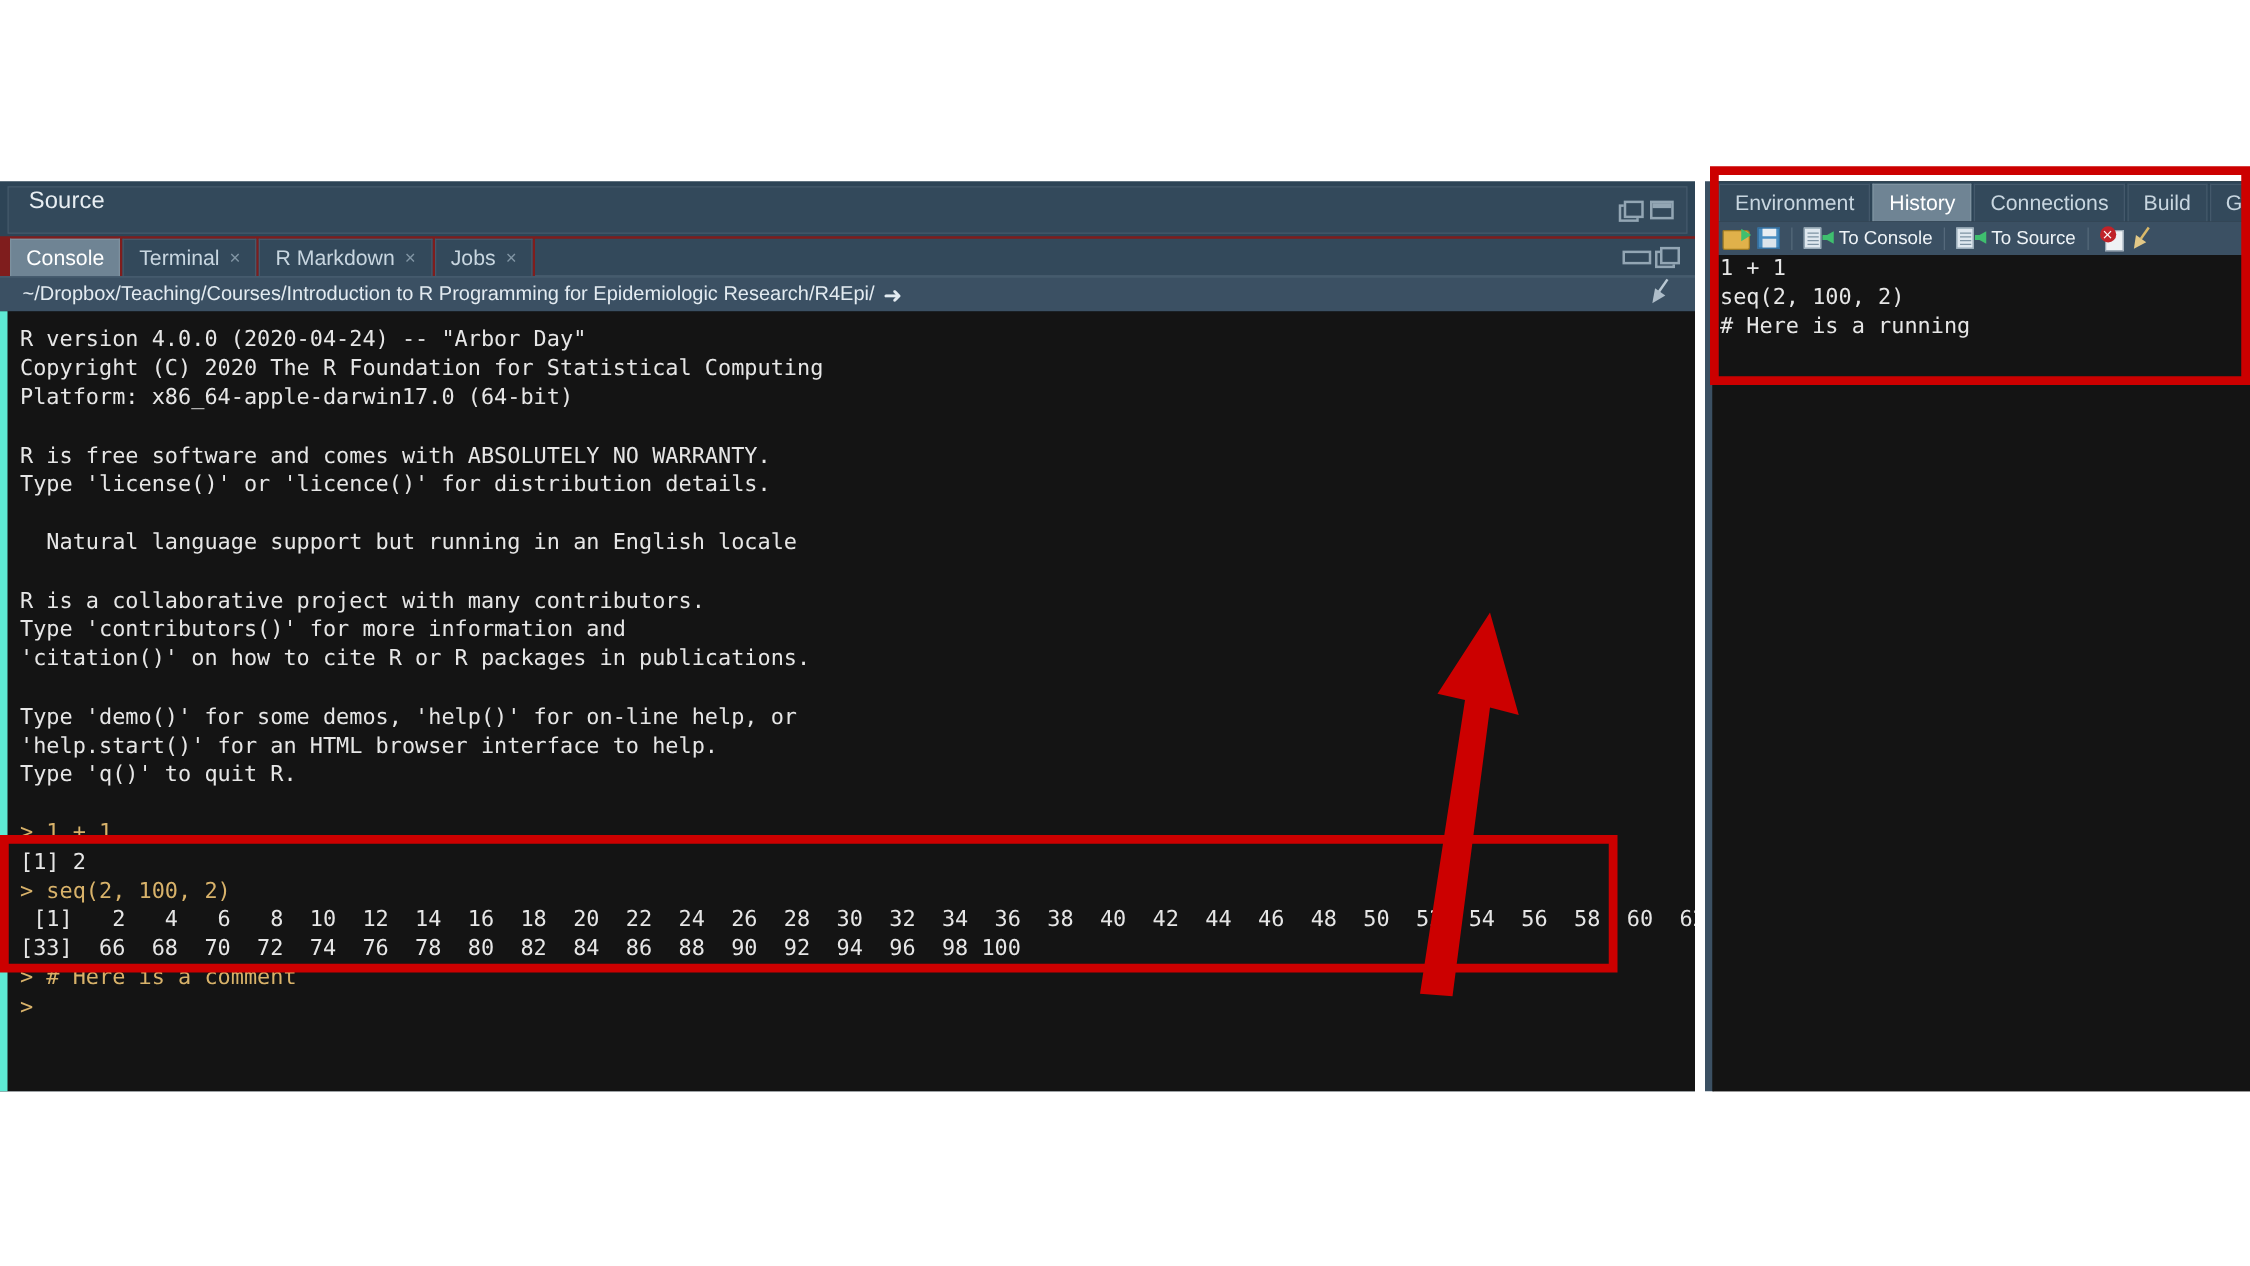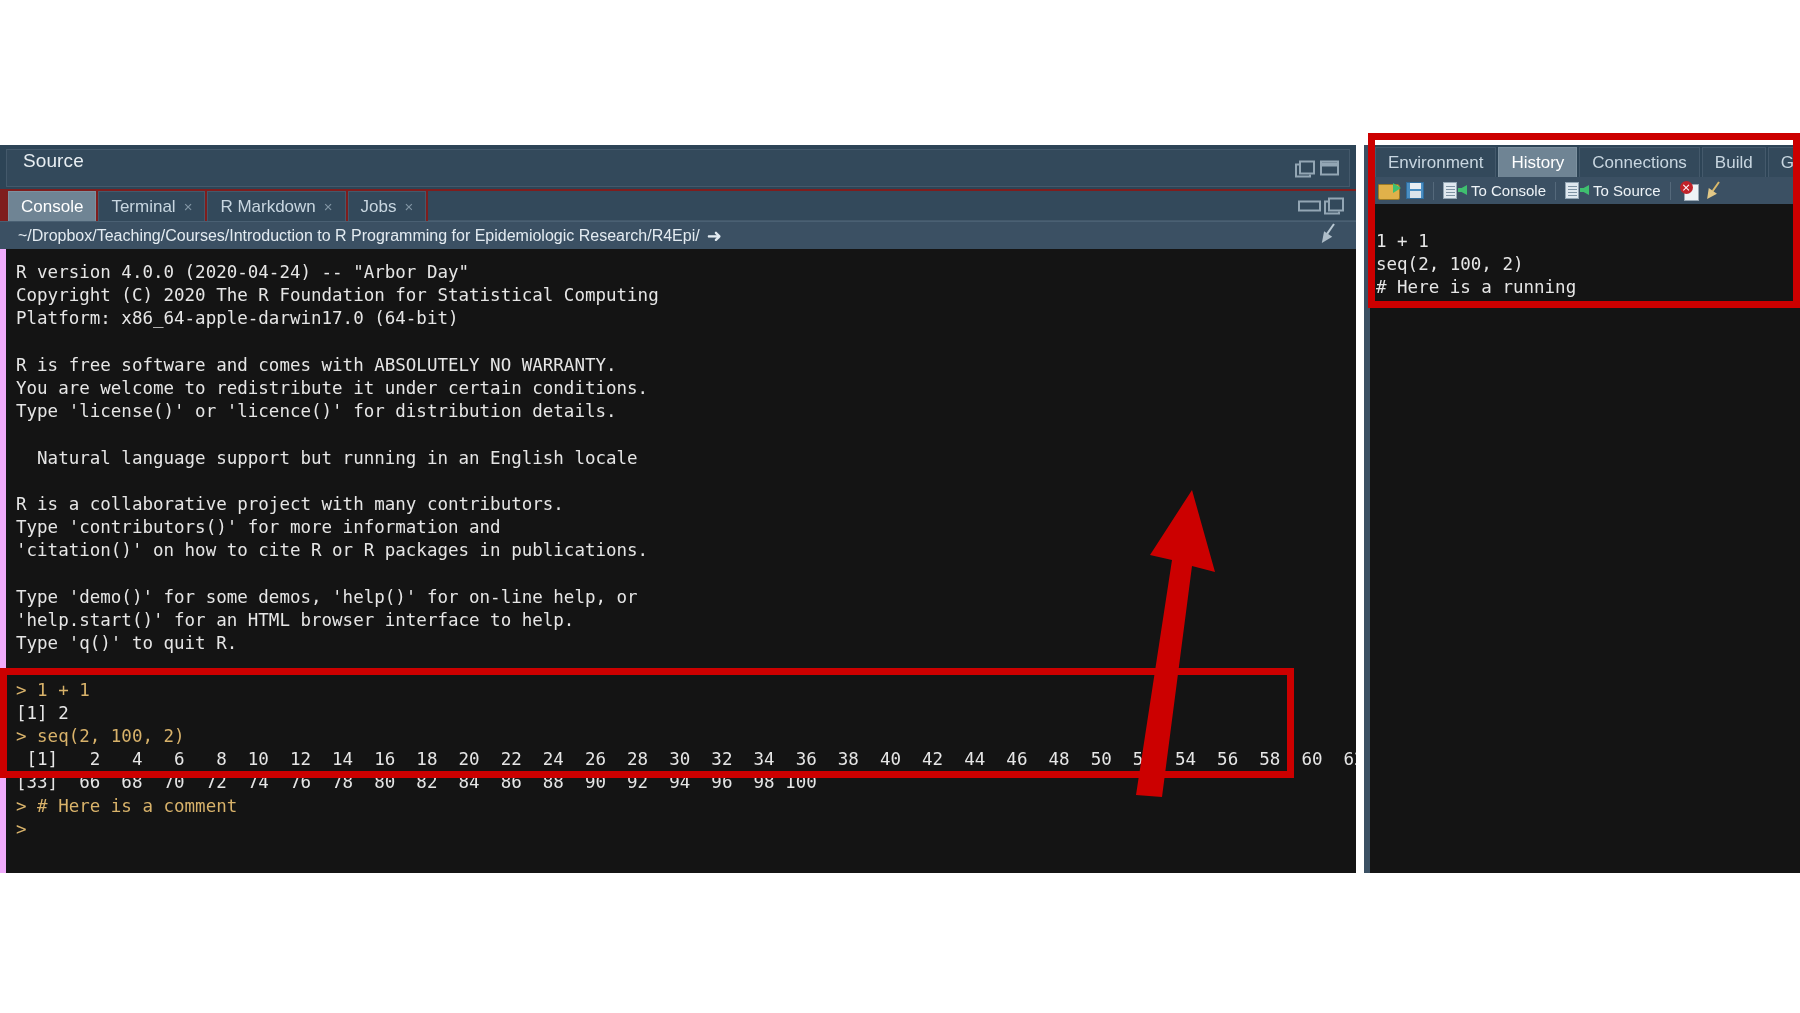--- a/index.html
+++ b/index.html
@@ -177,21 +177,21 @@
     border-bottom: 11px solid #aebdc9;
     transform: rotate(215deg);
   }
 
   
   #console-body {
     position: absolute;
     left: 0px; top: 104px;
     width: 1356px; height: 624px;
     background: #141414;
-    border-left: 6px solid #f0abfc;
+    border-left: 6px solid #5eead4;
     overflow: hidden;
   }
   #console-scroll {
     padding: 12px 0 0 10px;
   }
   .cline {
     font-family: "DejaVu Sans Mono", monospace;
     font-size: 17.5px;
     line-height: 23.2px;
     color: #e6e6e6;
@@ -341,21 +341,21 @@
     border-right: 5px solid transparent;
     border-bottom: 10px solid #e2c887;
     transform: rotate(215deg);
   }
 
   #env-body {
     position: absolute;
     left: 0; top: 59px;
     width: 430px; height: 669px;
     background: #141414;
-    padding: 26px 0 0 6px;
+    padding: 0 0 0 6px;
     overflow: hidden;
   }
   .hline {
     font-family: "DejaVu Sans Mono", monospace;
     font-size: 17.5px;
     line-height: 23.2px;
     color: #e6e6e6;
     white-space: pre;
   }
 
@@ -429,21 +429,20 @@
       </span>
     </div>
 
     <div id="console-body">
       <div id="console-scroll">
           <div class="cline">R version 4.0.0 (2020-04-24) -- "Arbor Day"</div>
           <div class="cline">Copyright (C) 2020 The R Foundation for Statistical Computing</div>
           <div class="cline">Platform: x86_64-apple-darwin17.0 (64-bit)</div>
           <div class="cline blank"> </div>
           <div class="cline">R is free software and comes with ABSOLUTELY NO WARRANTY.</div>
-          <div class="cline">You are welcome to redistribute it under certain conditions.</div>
           <div class="cline">Type 'license()' or 'licence()' for distribution details.</div>
           <div class="cline blank"> </div>
           <div class="cline">  Natural language support but running in an English locale</div>
           <div class="cline blank"> </div>
           <div class="cline">R is a collaborative project with many contributors.</div>
           <div class="cline">Type 'contributors()' for more information and</div>
           <div class="cline">'citation()' on how to cite R or R packages in publications.</div>
           <div class="cline blank"> </div>
           <div class="cline">Type 'demo()' for some demos, 'help()' for on-line help, or</div>
           <div class="cline">'help.start()' for an HTML browser interface to help.</div>

